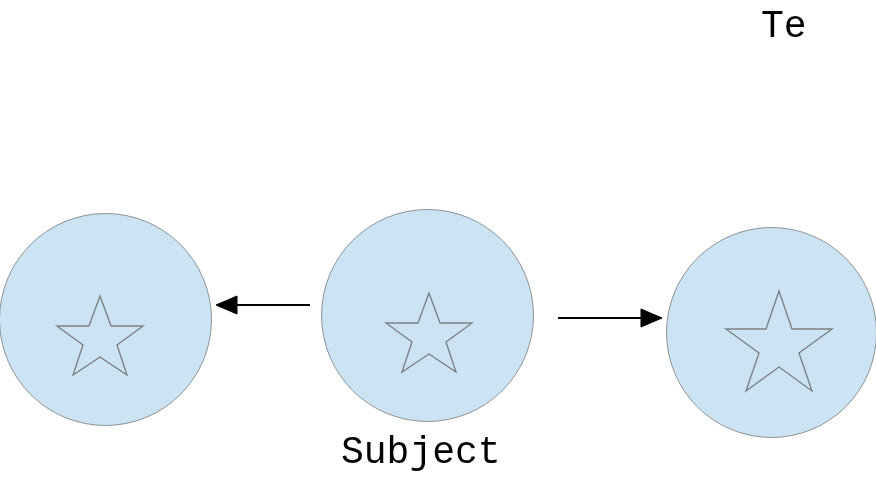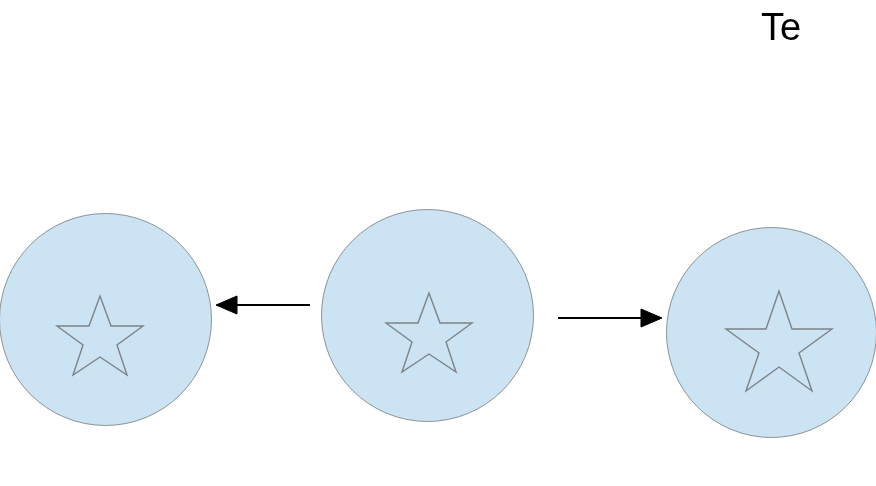--- a/index.html
+++ b/index.html
@@ -34,21 +34,21 @@
     top: 0;
     width: 876px;
     height: 486px;
     overflow: visible;
     pointer-events: none;
   }
   .label {
     position: absolute;
     white-space: pre;
     color: #000000;
-    font-family: Liberation Sans, sans-serif;
+    font-family: Liberation Mono, monospace;
     line-height: 1;
   }
   .label-subject {
     left: 341px;
     top: 434px;
     font-size: 38px;
   }
   .label-clipped {
     left: 761px;
     top: 8px;
@@ -85,16 +85,17 @@
     <g>
       <line x1="310" y1="305" x2="233" y2="305" stroke="#000000" stroke-width="2"></line>
       <polygon points="216,305 237,296 237,314" fill="#000000" stroke="#000000" stroke-width="1"></polygon>
     </g>
     <g>
       <line x1="558" y1="318" x2="645" y2="318" stroke="#000000" stroke-width="2"></line>
       <polygon points="662,318 641,309 641,327" fill="#000000" stroke="#000000" stroke-width="1"></polygon>
     </g>
   </svg>
 
+  <div class="label label-subject">Subject</div>
 
   <div class="label label-clipped">Te</div>
 
 </div>
 
 </body></html>

